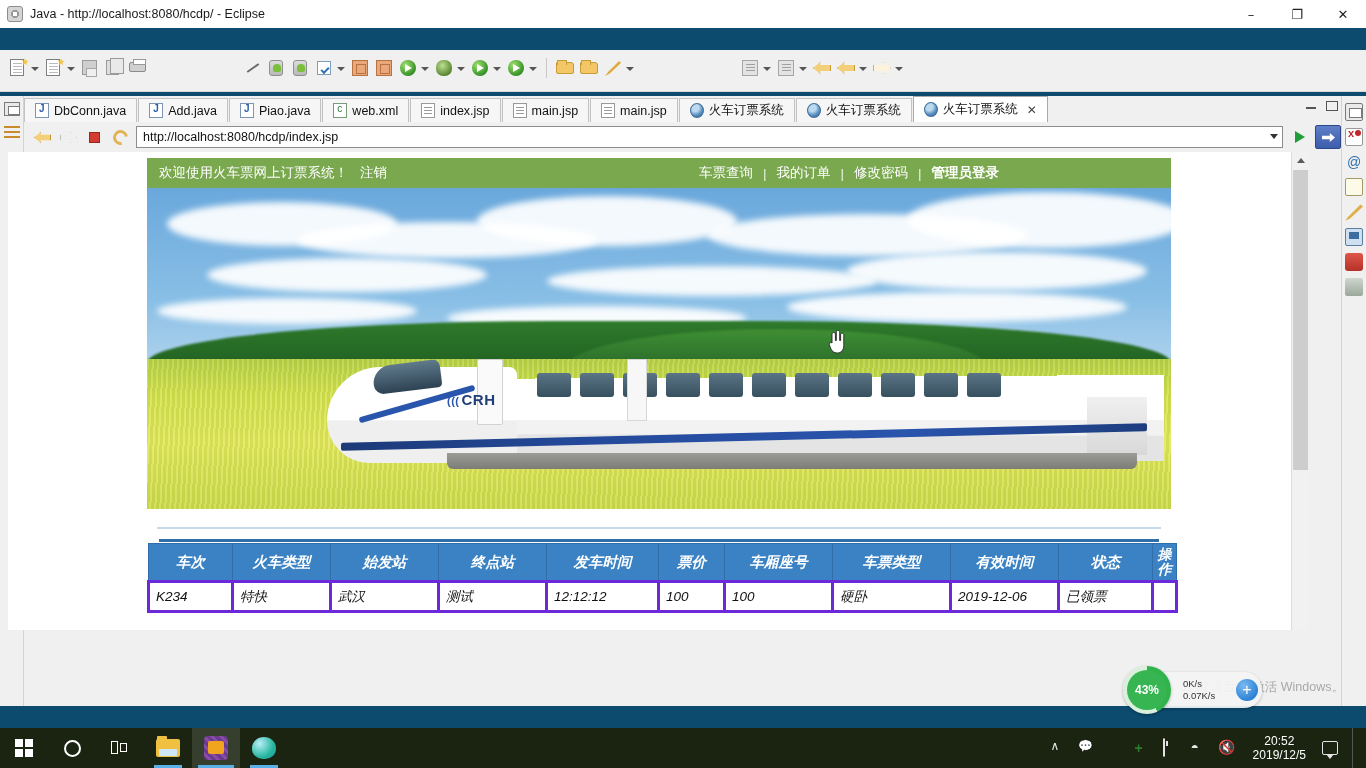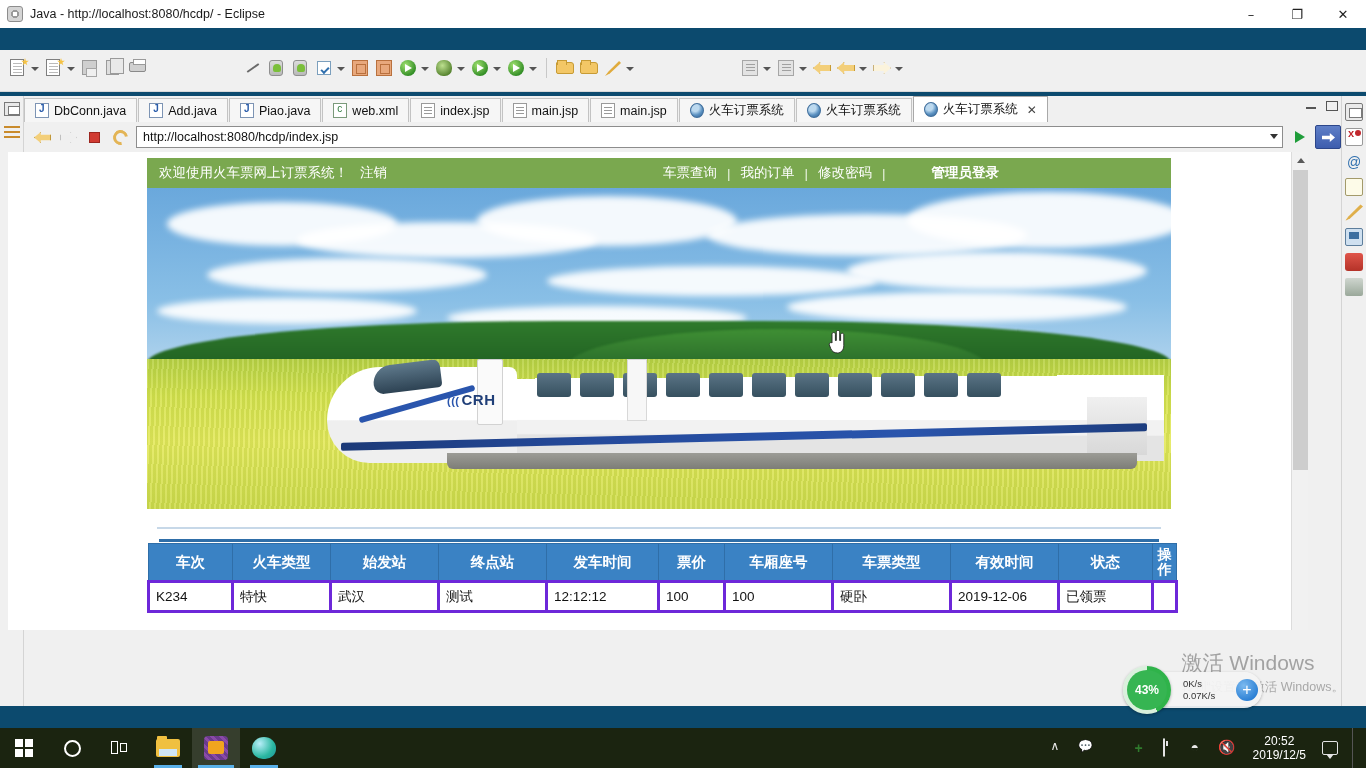--- a/index.html
+++ b/index.html
@@ -186,21 +186,21 @@
   
   .page { position:absolute; left:0; top:0; width:1283px; height:554px; background:#fff; }
   .page-inner { position:absolute; left:139px; top:6px; width:1024px; }
   .greenbar {
     height:30px; background:#7aa84f; display:flex; align-items:center;
     color:#ffffff; font-size:13.5px; padding:0 12px;
   }
   .greenbar .left { display:flex; align-items:center; gap:12px; }
   .greenbar .right { margin-left:auto; display:flex; align-items:center; gap:10px; padding-right:160px; }
   .greenbar .right .sep { color:#eaf3e0; }
-  .greenbar .right .bold { font-weight:bold;margin-left:36px; }
+  .greenbar .right .bold { font-weight:bold; }
 
   .banner { position:relative; height:321px; width:1024px; overflow:hidden;padding-left:28px; }
   .sky { position:absolute; inset:0; background:linear-gradient(#6aa8dc 0%, #89bfe6 35%, #bcd9ef 62%, #d9e9f3 78%, #cfe2ee 100%); }
   .cloud { position:absolute; background:rgba(255,255,255,0.92); border-radius:50%; filter:blur(3px); }
   .treeline { position:absolute; left:0; bottom:128px; width:1024px; height:60px;
               background:linear-gradient(#2f7a2c, #1d5a1f); border-radius:40% 40% 0 0 / 70% 70% 0 0; filter:blur(1px); }
   .treeline2 { position:absolute; left:420px; bottom:132px; width:420px; height:48px;
               background:linear-gradient(#3f8f34, #246227); border-radius:50% 50% 0 0 / 80% 80% 0 0; filter:blur(1px); }
   .field { position:absolute; left:0; bottom:0; width:1024px; height:150px;
            background:linear-gradient(#b8d246 0%, #d6e34f 25%, #e4e95c 55%, #cfdc4d 100%); }
@@ -238,21 +238,21 @@
   .train .door2 { position:absolute; left:300px; top:10px; width:20px; height:62px; background:#f7f7f7; border:1px solid #d8d8d8; }
   .train .crh { position:absolute; left:120px; top:42px; font-size:15px; font-weight:bold; color:#203f78; letter-spacing:0.5px; font-family:"Liberation Sans",sans-serif; }
   .train .crh::before { content:"((("; font-size:11px; color:#2a55ad; margin-right:2px; }
   .train .skirt { position:absolute; left:120px; bottom:0px; width:690px; height:16px; background:linear-gradient(#9c9c96,#7d7d77); border-radius:0 0 6px 6px; }
   .train .tail { position:absolute; left:760px; bottom:14px; width:60px; height:58px; background:linear-gradient(#f0f0f0,#d8d8d8); }
 
   
   .content { background:#fff; padding-top:18px; }
   .list-title { text-align:center; font-size:17px; font-weight:bold; color:#111; padding:6px 0 14px 0; }
   .hr-top { height:2px; background:#c7d8e8; margin:0 10px 10px 10px; }
-  table.dt { border-collapse:collapse; margin:0 auto; width:1000px; table-layout:fixed; }
+  table.dt { border-collapse:collapse; margin:0 auto; width:1000px; table-layout:fixed;font-style:italic; }
   table.dt th {
     background:#3a82c4; color:#fff; font-size:14.5px; font-weight:bold;
     border:1px solid #2f6ea8; height:38px; padding:2px 4px; text-align:center;
   }
   table.dt th.op { width:22px; padding:0; line-height:1.05; font-size:14px; word-break:break-all; }
   table.dt td {
     border:3px solid #6d28d9; font-size:13.5px; color:#111;
     height:30px; padding:2px 6px; background:#fff; text-align:left;
   }
   table.dt td.op { border-left:1px solid #9dc2e0; }
@@ -674,21 +674,20 @@
         <div class="sb-arrow sb-down" style="position:absolute;bottom:0;left:0;"></div>
       </div>
 
       <svg class="cursor-hand" viewBox="0 0 20 24">
         <path d="M6 13V4.2c0-1 .8-1.7 1.7-1.7s1.7.8 1.7 1.7v6.3h.9V2.1c0-1 .8-1.7 1.7-1.7s1.7.8 1.7 1.7v8.4h.9V4.8c0-.9.7-1.6 1.6-1.6s1.6.7 1.6 1.6v10.9c0 3.9-2.5 7.3-6.3 7.3-3.4 0-5.6-1.7-6.7-4.3L3.4 15c-.4-.9 0-1.9.9-2.3.7-.3 1.4-.1 1.7.3z" fill="#ffffff" stroke="#222222" stroke-width="0.9"></path>
       </svg>
     </div>
   </div>
 
   <div class="watermark">
-    <div class="w1">激活 Windows</div>
     <div class="w2">转到“设置”以激活 Windows。</div>
   </div>
 
   <div class="floatw">
     <div class="cpu-ring">
       <div class="inner">43%</div>
     </div>
     <div class="speeds">
       <span>0K/s</span>
       <span>0.07K/s</span>

